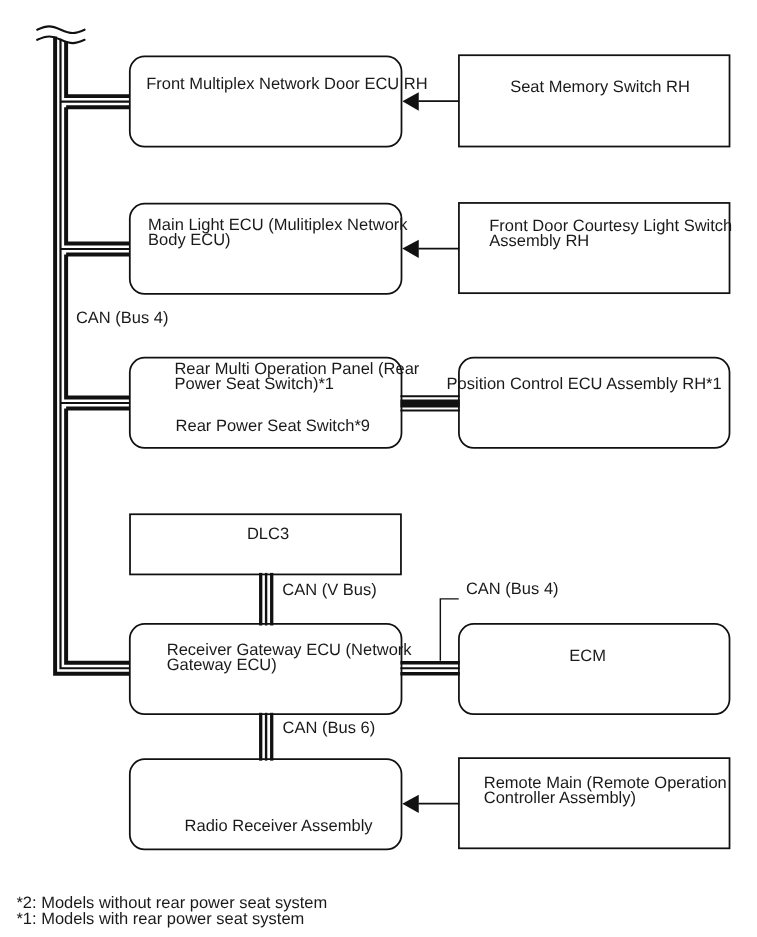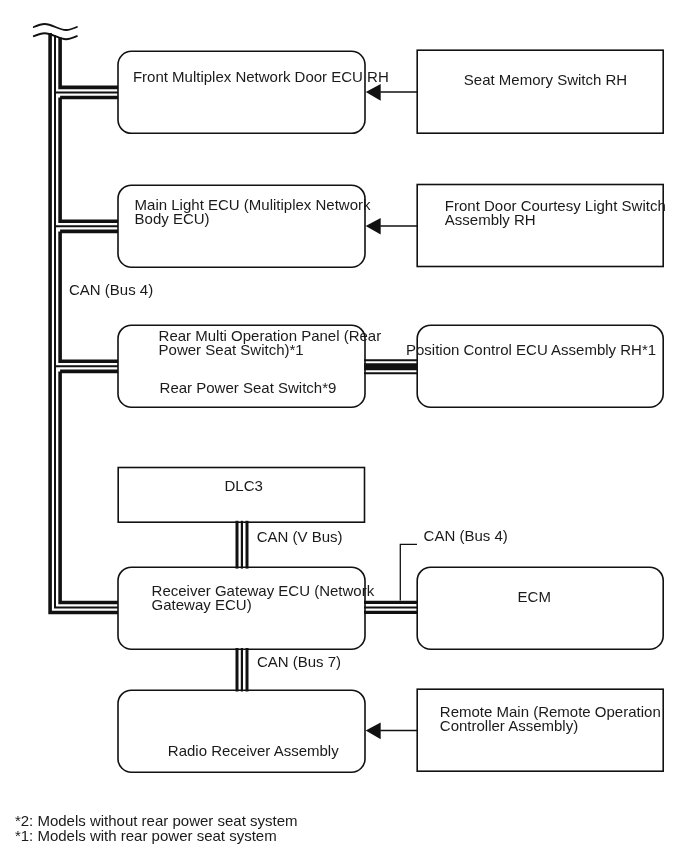--- a/index.html
+++ b/index.html
@@ -107,16 +107,16 @@
 <div class="lbl" style="left:151.6px;top:583.6px">Receiver Gateway ECU (Network
 Gateway ECU)</div>
 <div class="lbl" style="left:517.6px;top:589.6px">ECM</div>
 <div class="lbl" style="left:167.8px;top:744px">Radio Receiver Assembly</div>
 <div class="lbl" style="left:439.8px;top:704.9px">Remote Main (Remote Operation
 Controller Assembly)</div>
 
 <div class="lbl" style="left:69.0px;top:283.2px">CAN (Bus 4)</div>
 <div class="lbl" style="left:256.7px;top:529.8px">CAN (V Bus)</div>
 <div class="lbl" style="left:423.6px;top:529px">CAN (Bus 4)</div>
-<div class="lbl" style="left:256.9px;top:655.1px">CAN (Bus 7)</div>
+<div class="lbl" style="left:256.9px;top:655.1px">CAN (Bus 6)</div>
 
 <div class="lbl" style="left:14.9px;top:829px">*1: Models with rear power seat system</div>
 <div class="lbl" style="left:14.9px;top:813.9px">*2: Models without rear power seat system</div>
 
 </body></html>

